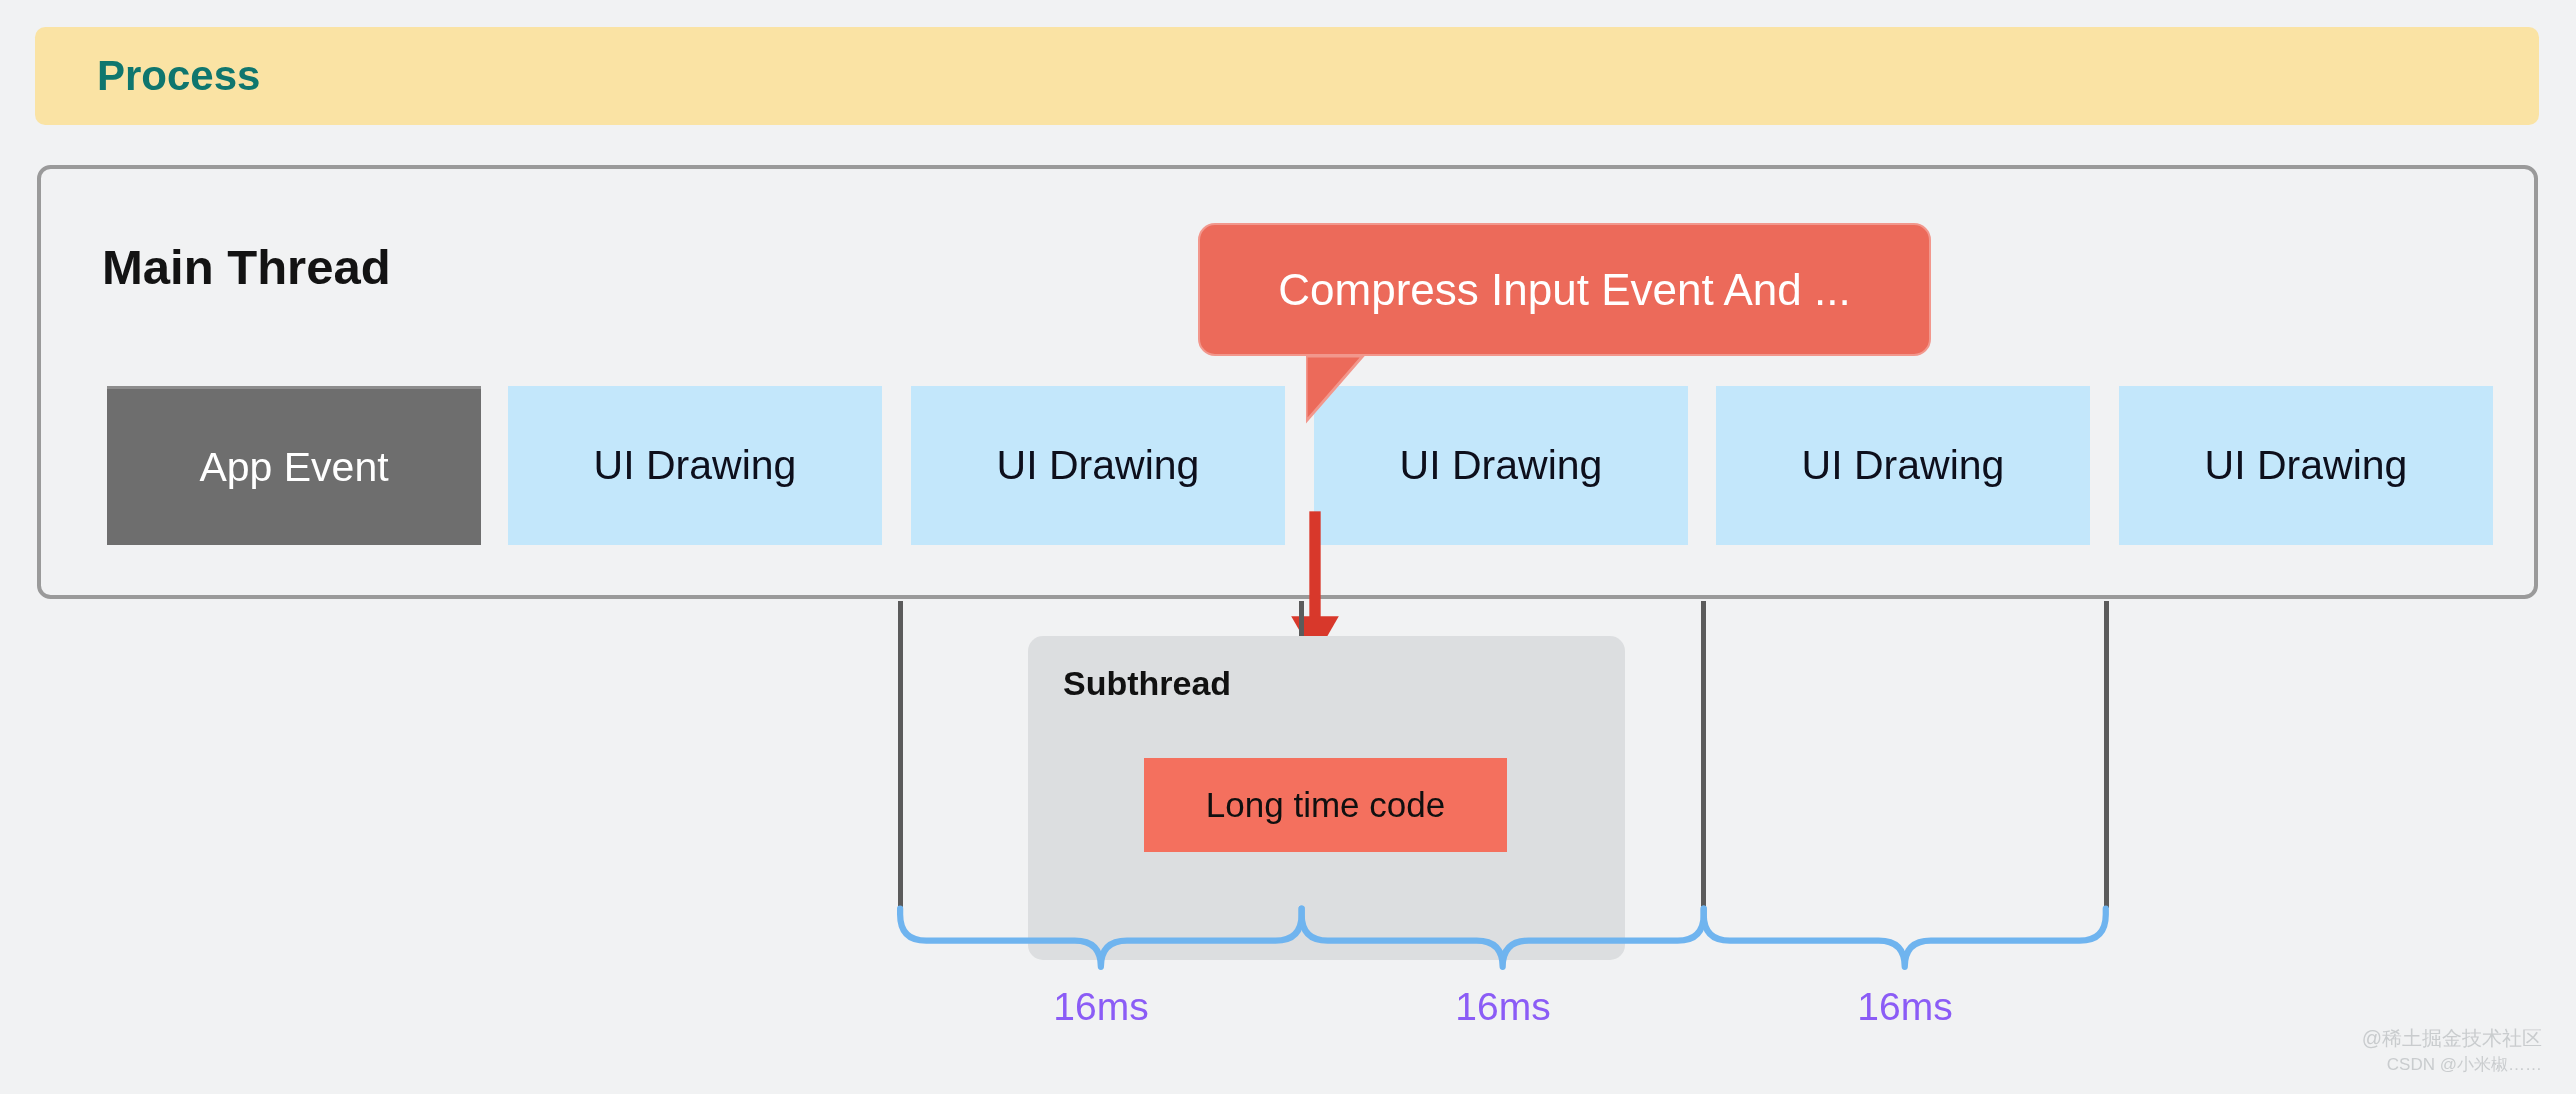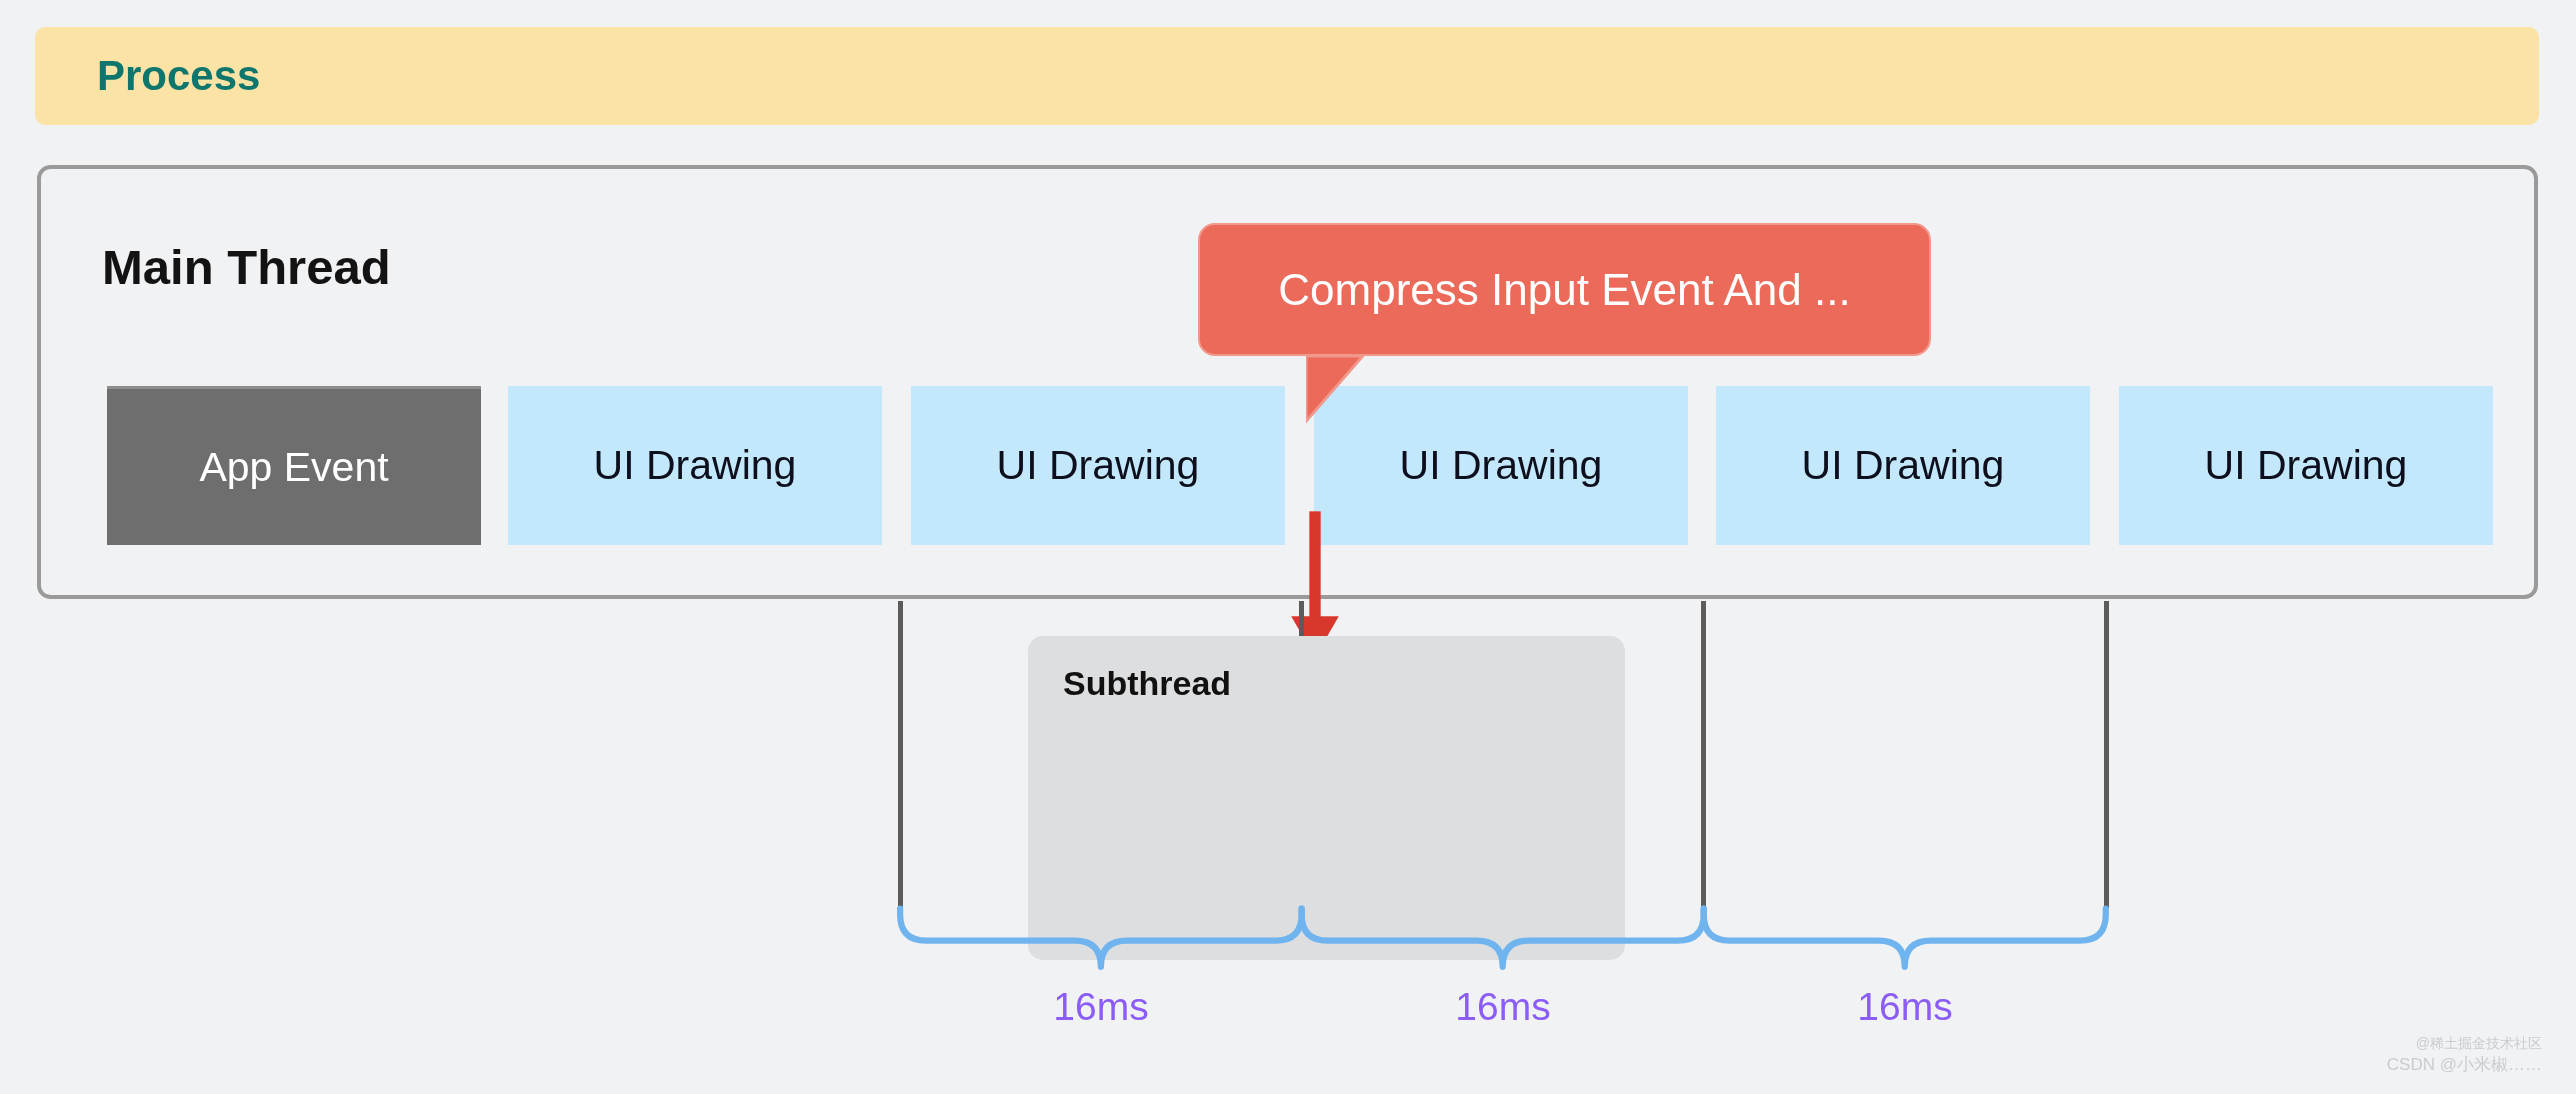--- a/index.html
+++ b/index.html
@@ -202,21 +202,21 @@
 
   
   .watermark {
     position: absolute;
     right: 34px;
     bottom: 16px;
     text-align: right;
     color: #c9ccce;
     line-height: 1.45;
   }
-  .wm-line1 { font-size: 14px; }
+  .wm-line1 { font-size: 20px; }
   .wm-line2 { font-size: 17px; }
 </style>
 </head>
 <body>
 
 <div id="stage">
 
   <div class="process-banner">
     <div class="process-title">Process</div>
   </div>
@@ -259,20 +259,23 @@
 
   <div id="ticks">
       <div class="tick" style="left: 898px; background: rgb(91, 91, 91);"></div>
       <div class="tick" style="left: 1299px; background: rgb(91, 91, 91);"></div>
       <div class="tick" style="left: 1701px; background: rgb(91, 91, 91);"></div>
       <div class="tick" style="left: 2104px; background: rgb(91, 91, 91);"></div>
     </div>
 
   <div class="subthread-box">
     <div class="subthread-title">Subthread</div>
+    <div class="longtime-box">
+      <span class="longtime-label">Long time code</span>
+    </div>
   </div>
 
   <svg class="braces-svg" id="braces" viewBox="0 0 4536 130" preserveAspectRatio="none">
       <path d="M 1585 10 L 1585 20 Q 1585 66 1631 66 L 1892.5 66 Q 1938.5 66 1938.5 112 Q 1938.5 66 1984.5 66 L 2246 66 Q 2292 66 2292 20 L 2292 10" fill="none" stroke="#6FB4EF" stroke-width="11" stroke-linecap="round" stroke-linejoin="round"></path>
       <path d="M 2292 10 L 2292 20 Q 2292 66 2338 66 L 2600 66 Q 2646 66 2646 112 Q 2646 66 2692 66 L 2954 66 Q 3000 66 3000 20 L 3000 10" fill="none" stroke="#6FB4EF" stroke-width="11" stroke-linecap="round" stroke-linejoin="round"></path>
       <path d="M 3000 10 L 3000 20 Q 3000 66 3046 66 L 3308 66 Q 3354 66 3354 112 Q 3354 66 3400 66 L 3662 66 Q 3708 66 3708 20 L 3708 10" fill="none" stroke="#6FB4EF" stroke-width="11" stroke-linecap="round" stroke-linejoin="round"></path>
     </svg>
 
   <div id="ms-labels">
       <div class="ms-label" style="left: 1101px;">16ms</div>

